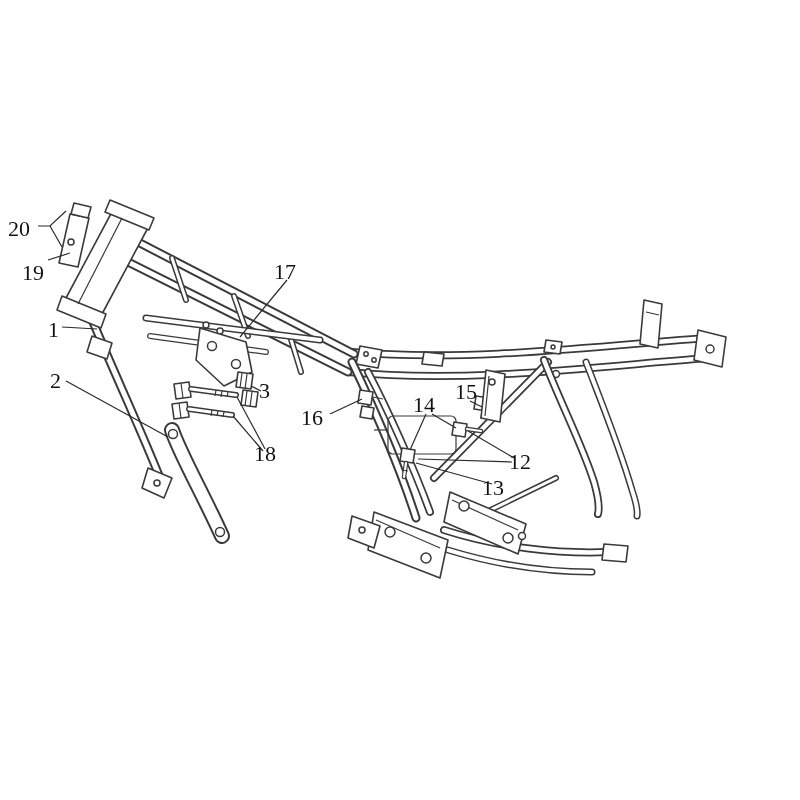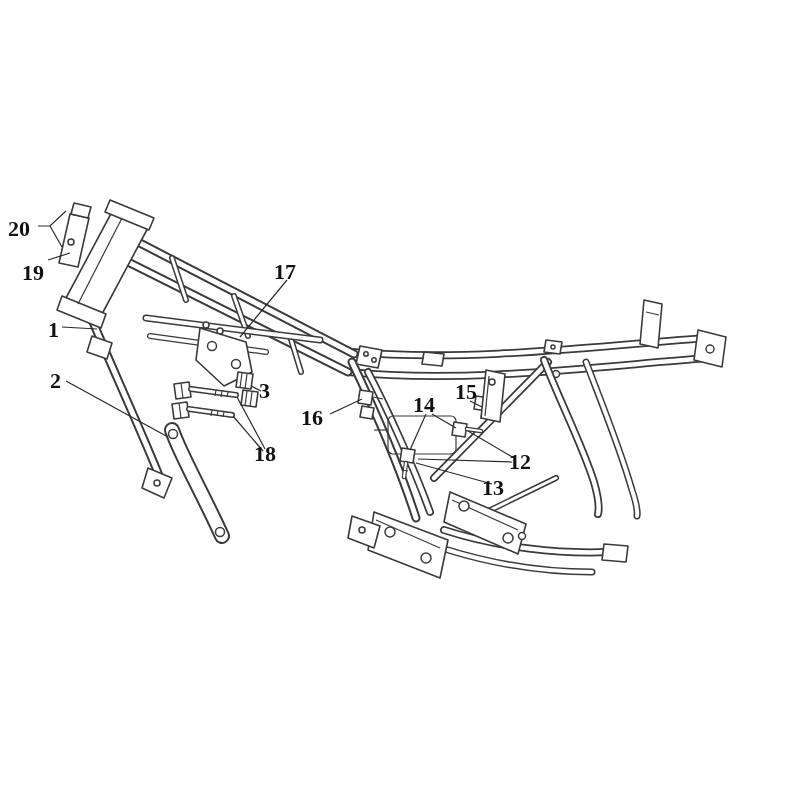--- a/index.html
+++ b/index.html
@@ -4,21 +4,20 @@
 <style>
   :root{
     --line:#3a3a3a;
     --text:#111111;
     --bg:#ffffff;
   }
   html,body{margin:0;padding:0;background:var(--bg);}
   #stage{
     position:relative;width:633px;height:800px;background:var(--bg);
     font-family:"Liberation Serif", serif;
-    font-weight:bold;
   }
   svg{display:block;}
   .plate{fill:#ffffff;stroke:var(--line);stroke-width:1.6;stroke-linejoin:round;}
   .thin{stroke:var(--line);stroke-width:1.2;fill:none;}
   .hole{fill:#ffffff;stroke:var(--line);stroke-width:1.5;}
   .tube-o{stroke:var(--line);fill:none;stroke-linecap:round;}
   .tube-i{stroke:#ffffff;fill:none;stroke-linecap:round;}
   .leader{stroke:#2a2a2a;stroke-width:1.2;fill:none;}
   text.callout{font-family:"Liberation Serif",serif;font-size:22px;fill:var(--text);}
 </style>

